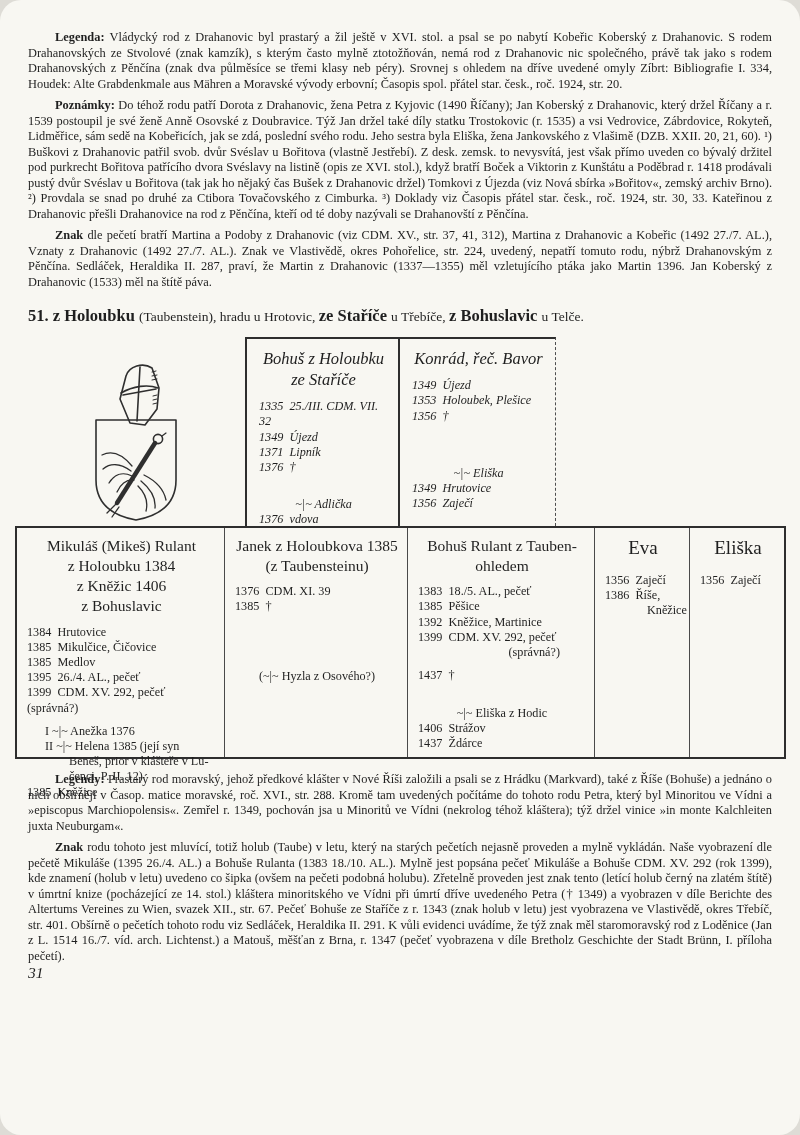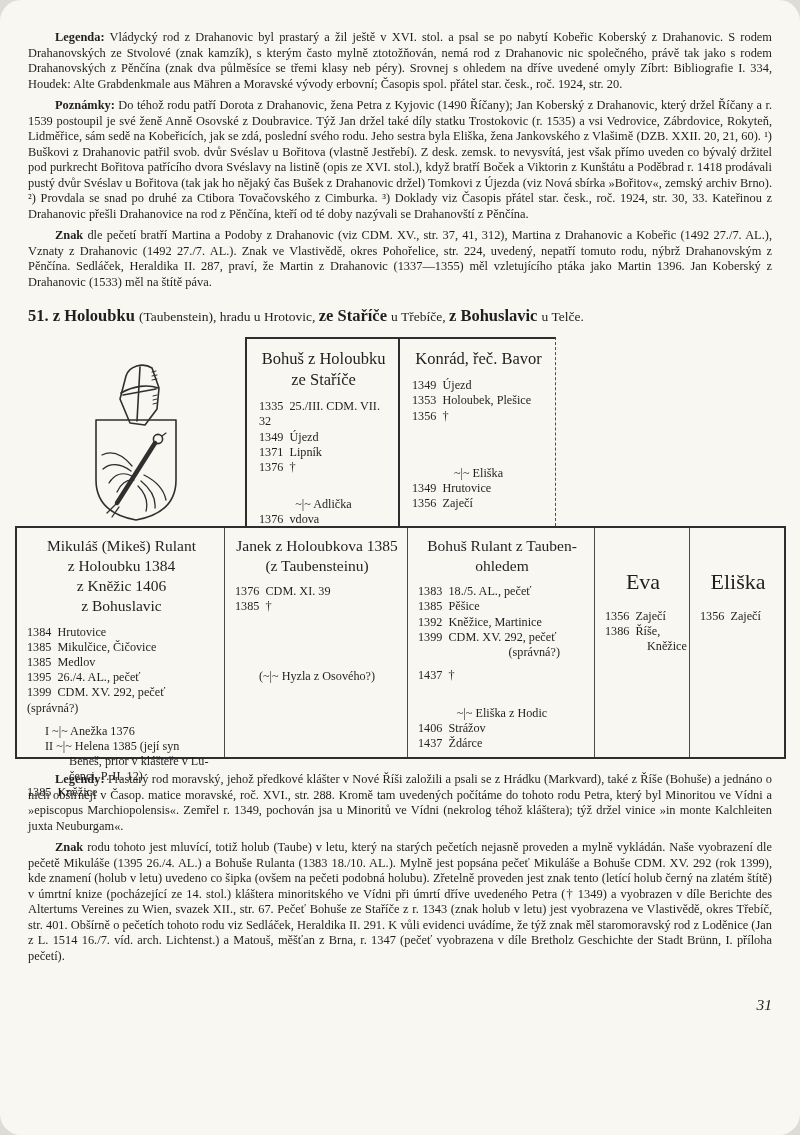--- a/index.html
+++ b/index.html
@@ -20,21 +20,21 @@
     line-height:15.5px;
     text-align:justify;
     text-indent:27px;
     margin:6px 0 0 0;
   }
   .lead { font-weight:bold; }
 
   .heading { margin-top:16px; font-size:13.5px; white-space:nowrap; }
   .heading span.hb { font-weight:bold; font-size:16.5px; }
 
-  .figure-row { position:relative; height:190px; margin-top:10px; }
+  .figure-row { position:relative; height:190px; margin-top:10px;font-style:italic; }
 
   .arms { position:absolute; left:52px; top:26px; }
 
   .top-table {
     position:absolute; left:217px; top:1px;
     width:311px; height:189px;
     display:flex;
     box-sizing:border-box;
     border-top:2px solid #2e2e2e;
     border-left:2px solid #2e2e2e;
@@ -56,33 +56,33 @@
     background:transparent;
     justify-content:flex-end;
   }
   .g-col { box-sizing:border-box; border-left:1px solid #4a4a4a; padding:8px 8px 6px 10px; }
   .g-col.c1 { border-left:none; width:207px; }
   .g-col.c2 { width:183px; }
   .g-col.c3 { width:187px; }
   .g-col.c4 { width:95px;  }
   .g-col.c5 { flex:1; }
   .g-title { font-size:15.5px; line-height:1.3; text-align:center; margin-bottom:8px; }
-  .g-col.c4 .g-title, .g-col.c5 .g-title { font-size:22px; margin-bottom:12px;margin-top:32px; }
+  .g-col.c4 .g-title, .g-col.c5 .g-title { font-size:19px; margin-bottom:12px; }
 
   .gline { font-size:12.2px; line-height:15.2px; }
   .gline.marriage { text-align:center; }
   .gline.right    { text-align:right; padding-right:26px; }
   .gline.cont     { padding-left:42px; }
   .gline.indent   { padding-left:18px; }
   .gline.gap-sm   { margin-top:8px;  }
   .gline.gap-md   { margin-top:22px; }
   .gline.gap-lg   { margin-top:42px; }
   .gline.gap-xl   { margin-top:54px; }
 
-  .page-num { text-align:right; font-style:italic; font-size:15.5px; margin-top:32px; }
+  .page-num { text-align:left; font-style:italic; font-size:15.5px; margin-top:0; }
 </style>
 </head>
 <body>
 
 <div class="page">
 
   <p class="para"><span class="lead">Legenda:</span><span> Vládycký rod z Drahanovic byl prastarý a žil ještě v XVI. stol. a psal se po nabytí Kobeřic Koberský z Drahanovic. S rodem Drahanovských ze Stvolové (znak kamzík), s kterým často mylně ztotožňován, nemá rod z Drahanovic nic společného, právě tak jako s rodem Drahanovských z Pěnčína (znak dva půlměsíce se třemi klasy neb péry). Srovnej s ohledem na dříve uvedené omyly Zíbrt: Bibliografie I. 334, Houdek: Alte Grabdenkmale aus Mähren a Moravské vývody erbovní; Časopis spol. přátel star. česk., roč. 1924, str. 20.</span></p>
 
   <p class="para"><span class="lead">Poznámky:</span><span> Do téhož rodu patří Dorota z Drahanovic, žena Petra z Kyjovic (1490 Říčany); Jan Koberský z Drahanovic, který držel Říčany a r. 1539 postoupil je své ženě Anně Osovské z Doubravice. Týž Jan držel také díly statku Trostokovic (r. 1535) a vsi Vedrovice, Zábrdovice, Rokyteň, Lidměřice, sám sedě na Kobeřicích, jak se zdá, poslední svého rodu. Jeho sestra byla Eliška, žena Jankovského z Vlašimě (DZB. XXII. 20, 21, 60). ¹) Buškovi z Drahanovic patřil svob. dvůr Svéslav u Bořitova (vlastně Jestřebí). Z desk. zemsk. to nevysvítá, jest však přímo uveden co bývalý držitel pod purkrecht Bořitova patřícího dvora Svéslavy na listině (opis ze XVI. stol.), když bratří Boček a Viktorin z Kunštátu a Poděbrad r. 1418 prodávali pustý dvůr Svéslav u Bořitova (tak jak ho nějaký čas Bušek z Drahanovic držel) Tomkovi z Újezda (viz Nová sbírka »Bořitov«, zemský archiv Brno). ²) Provdala se snad po druhé za Ctibora Tovačovského z Cimburka. ³) Doklady viz Časopis přátel star. česk., roč. 1924, str. 30, 33. Kateřinou z Drahanovic přešli Drahanovice na rod z Pěnčína, kteří od té doby nazývali se Drahanovští z Pěnčína.</span></p>
 

